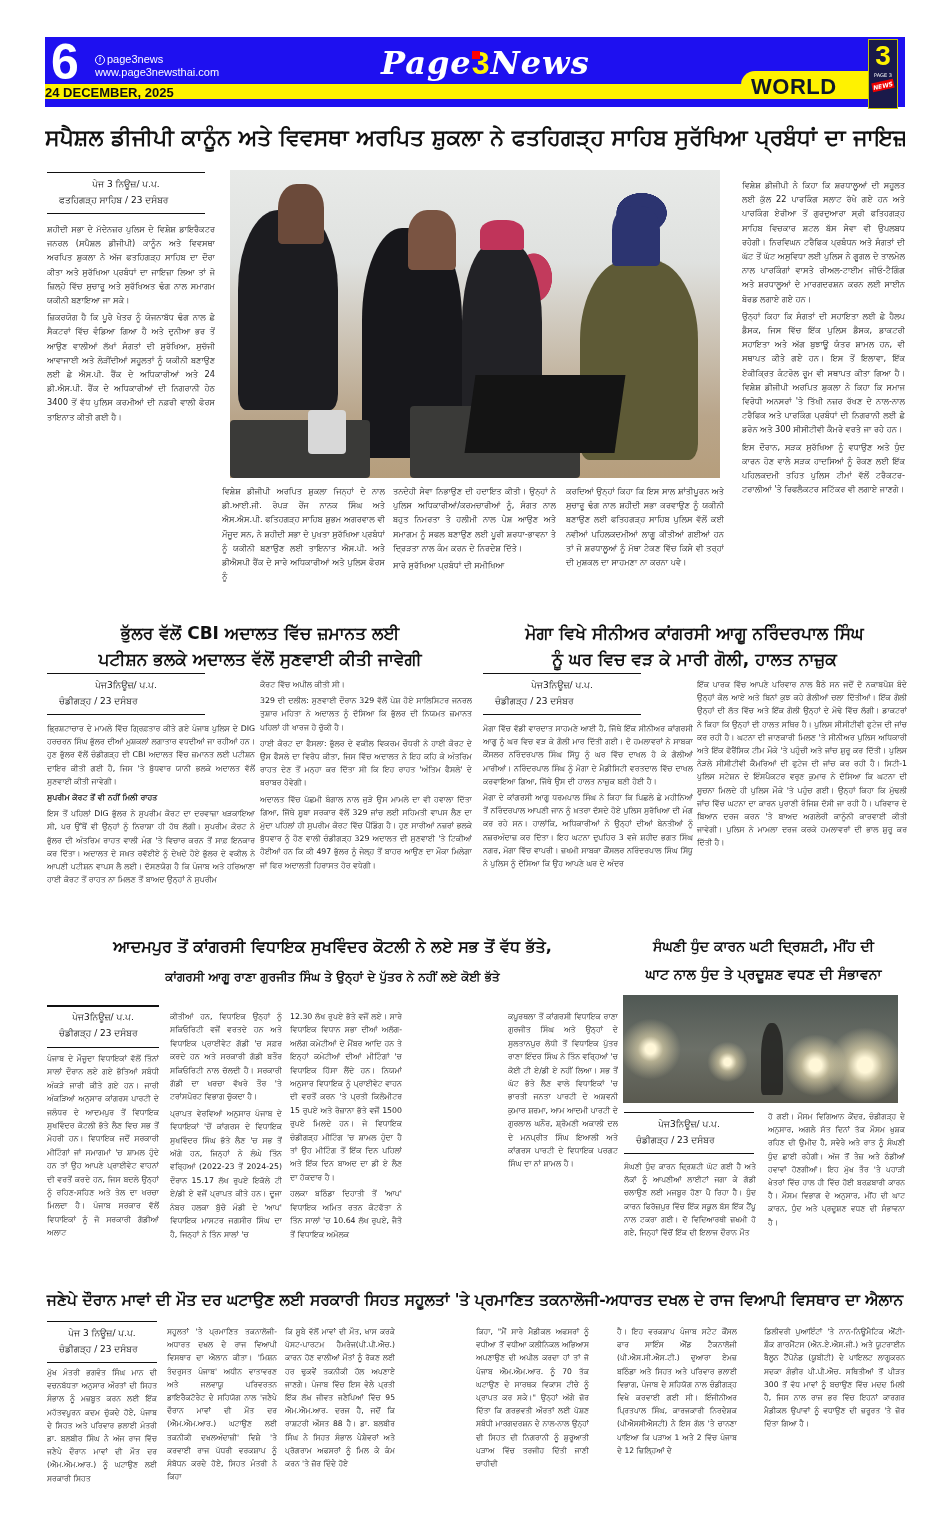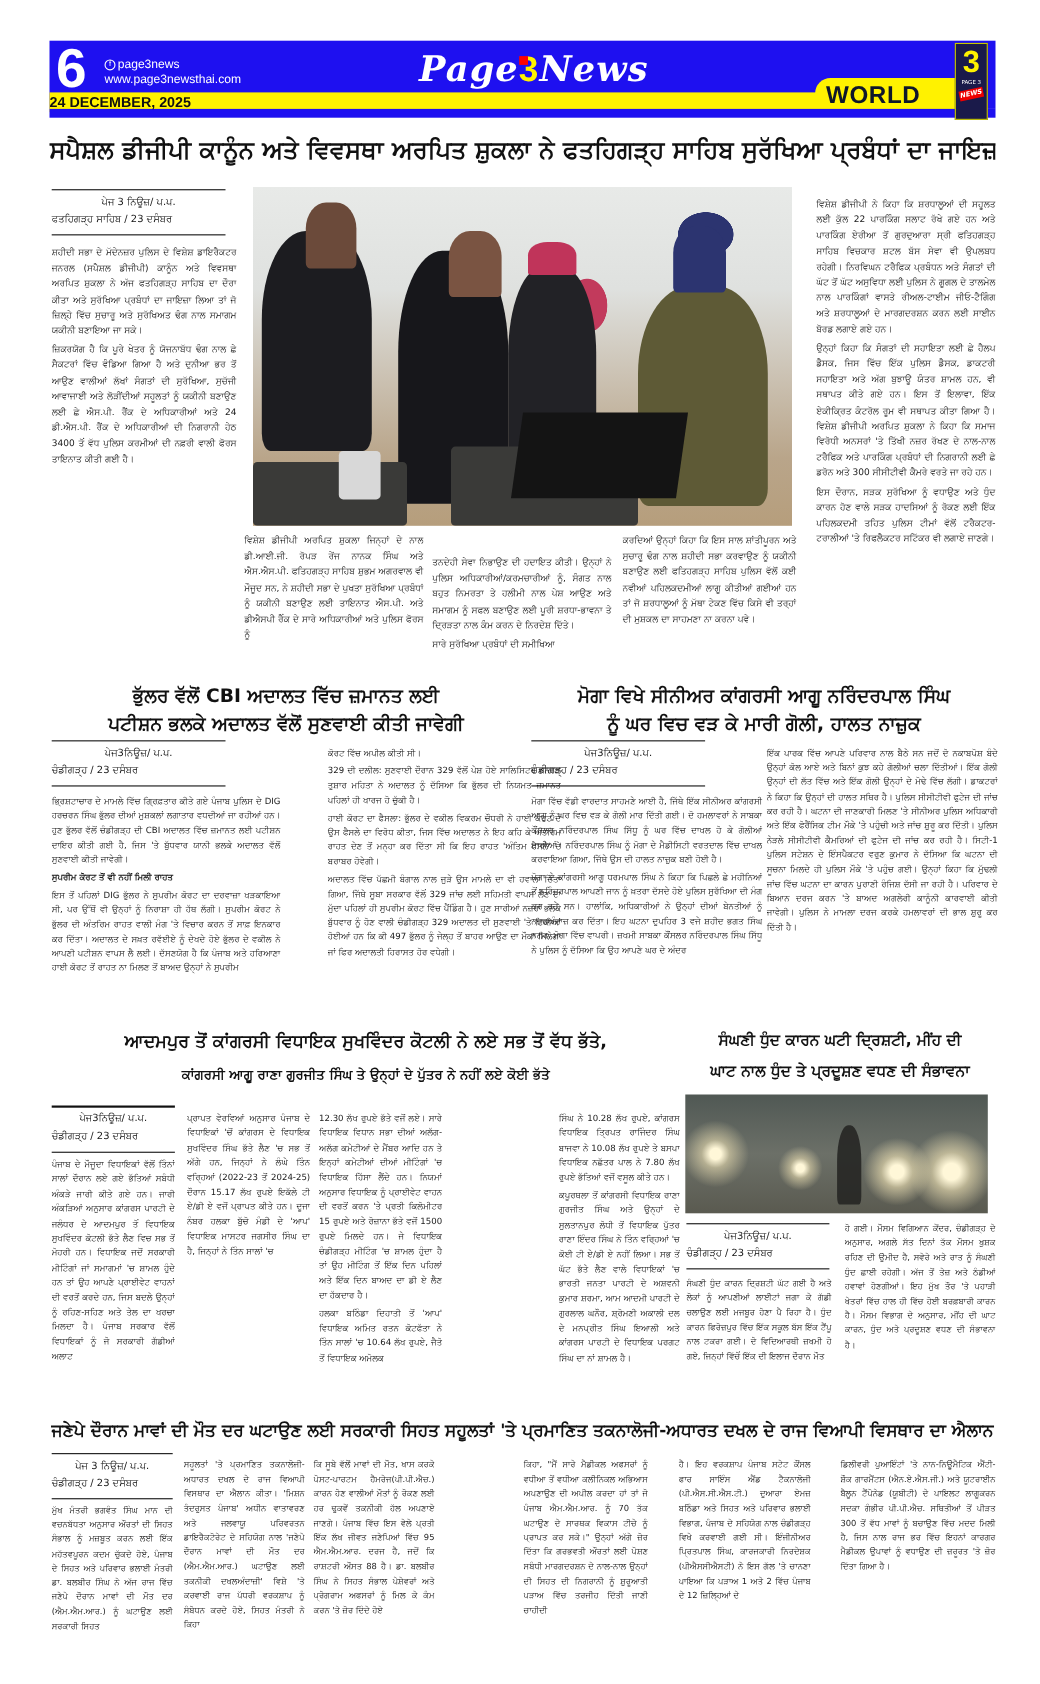--- a/index.html
+++ b/index.html
@@ -22,21 +22,21 @@
   .mh-world { position: absolute; left: 706px; top: 38px; color: #0f172a; font-family: "Liberation Sans", sans-serif; font-weight: bold; font-size: 22px; line-height: 24px; letter-spacing: 0.5px; }
   .mh-badge { position: absolute; left: 823px; top: 2px; width: 30px; height: 70px; background: #1a1a4a; border: 1px solid #c8c800; text-align: center; }
   .mh-badge .b3 { color: #fff200; font-family: "Liberation Sans", sans-serif; font-weight: bold; font-size: 28px; line-height: 32px; display: block; }
   .mh-badge .bp { color: #fff; font-size: 5px; line-height: 7px; display: block; }
   .mh-badge .bn { color: #fff; background: #e00; font-size: 6px; line-height: 9px; display: block; margin: 2px 3px 0; transform: rotate(-12deg); font-weight: bold; font-style: italic; }
 
   
   .headline { position: absolute; font-family: "DejaVu Sans", sans-serif; font-weight: bold; color: #111; text-align: center; white-space: nowrap; overflow: hidden; }
   .byline-box { position: absolute; font-size: 9px; line-height: 16px; color: #111; border-top: 1.5px solid #111; border-bottom: 1.5px solid #111; }
   .byline-box .agency { display: block; text-align: center; }
-  .byline-box .place { display: block; }
+  .byline-box .place { display: block; margin-left: 12px; }
   .col { position: absolute; font-size: 8.2px; line-height: 14.2px; color: #1a1a1a; text-align: justify; overflow: hidden; }
   .col p { margin-bottom: 3px; }
   .photo { position: absolute; overflow: hidden; }
 
   
   .photo-lead { left: 230px; top: 170px; width: 490px; height: 308px;
     background:
       radial-gradient(ellipse 60px 80px at 62% 35%, #c23a5c 0 30%, transparent 31%),
       radial-gradient(ellipse 50px 40px at 84% 14%, #2c3470 0 50%, transparent 51%),
       linear-gradient(180deg, #e8eae8 0%, #dfe1df 30%, #b9a58a 80%, #b69e7c 100%); }
@@ -102,21 +102,21 @@
   <div class="ph-person" style="left:382px; top:36px; width:48px; height:60px; background:#2c3470;"></div>
   <div class="ph-table" style="left:0; top:250px; width:140px; height:58px;"></div>
   <div class="ph-table" style="left:180px; top:236px; width:170px; height:72px;"></div>
   <div class="ph-laptop" style="left:240px; top:205px; width:150px; height:78px;"></div>
   <div style="position:absolute; left:78px; top:240px; width:38px; height:44px; background:#d8d8d8; border-radius:4px;"></div>
 </div>
 
 <div class="col" style="left:222px; top:484px; width:163px; height:130px;">
   <p>ਵਿਸ਼ੇਸ਼ ਡੀਜੀਪੀ ਅਰਪਿਤ ਸ਼ੁਕਲਾ ਜਿਨ੍ਹਾਂ ਦੇ ਨਾਲ ਡੀ.ਆਈ.ਜੀ. ਰੋਪੜ ਰੇਂਜ ਨਾਨਕ ਸਿੰਘ ਅਤੇ ਐਸ.ਐਸ.ਪੀ. ਫਤਿਹਗੜ੍ਹ ਸਾਹਿਬ ਸ਼ੁਭਮ ਅਗਰਵਾਲ ਵੀ ਮੌਜੂਦ ਸਨ, ਨੇ ਸ਼ਹੀਦੀ ਸਭਾ ਦੇ ਪੁਖਤਾ ਸੁਰੱਖਿਆ ਪ੍ਰਬੰਧਾਂ ਨੂੰ ਯਕੀਨੀ ਬਣਾਉਣ ਲਈ ਤਾਇਨਾਤ ਐਸ.ਪੀ. ਅਤੇ ਡੀਐਸਪੀ ਰੈਂਕ ਦੇ ਸਾਰੇ ਅਧਿਕਾਰੀਆਂ ਅਤੇ ਪੁਲਿਸ ਫੋਰਸ ਨੂੰ</p>
 </div>
-<div class="col" style="left:393px; top:484px; width:163px; height:130px;margin-top:20px;">
+<div class="col" style="left:393px; top:484px; width:163px; height:130px;">
   <p>ਤਨਦੇਹੀ ਸੇਵਾ ਨਿਭਾਉਣ ਦੀ ਹਦਾਇਤ ਕੀਤੀ। ਉਨ੍ਹਾਂ ਨੇ ਪੁਲਿਸ ਅਧਿਕਾਰੀਆਂ/ਕਰਮਚਾਰੀਆਂ ਨੂੰ, ਸੰਗਤ ਨਾਲ ਬਹੁਤ ਨਿਮਰਤਾ ਤੇ ਹਲੀਮੀ ਨਾਲ ਪੇਸ਼ ਆਉਣ ਅਤੇ ਸਮਾਗਮ ਨੂੰ ਸਫਲ ਬਣਾਉਣ ਲਈ ਪੂਰੀ ਸ਼ਰਧਾ-ਭਾਵਨਾ ਤੇ ਦ੍ਰਿੜਤਾ ਨਾਲ ਕੰਮ ਕਰਨ ਦੇ ਨਿਰਦੇਸ਼ ਦਿੱਤੇ।</p>
   <p>ਸਾਰੇ ਸੁਰੱਖਿਆ ਪ੍ਰਬੰਧਾਂ ਦੀ ਸਮੀਖਿਆ</p>
 </div>
 <div class="col" style="left:566px; top:484px; width:158px; height:130px;">
   <p>ਕਰਦਿਆਂ ਉਨ੍ਹਾਂ ਕਿਹਾ ਕਿ ਇਸ ਸਾਲ ਸ਼ਾਂਤੀਪੂਰਨ ਅਤੇ ਸੁਚਾਰੂ ਢੰਗ ਨਾਲ ਸ਼ਹੀਦੀ ਸਭਾ ਕਰਵਾਉਣ ਨੂੰ ਯਕੀਨੀ ਬਣਾਉਣ ਲਈ ਫਤਿਹਗੜ੍ਹ ਸਾਹਿਬ ਪੁਲਿਸ ਵੱਲੋਂ ਕਈ ਨਵੀਆਂ ਪਹਿਲਕਦਮੀਆਂ ਲਾਗੂ ਕੀਤੀਆਂ ਗਈਆਂ ਹਨ ਤਾਂ ਜੋ ਸ਼ਰਧਾਲੂਆਂ ਨੂੰ ਮੱਥਾ ਟੇਕਣ ਵਿੱਚ ਕਿਸੇ ਵੀ ਤਰ੍ਹਾਂ ਦੀ ਮੁਸ਼ਕਲ ਦਾ ਸਾਹਮਣਾ ਨਾ ਕਰਨਾ ਪਵੇ।</p>
 </div>
 <div class="col" style="left:742px; top:178px; width:163px; height:440px;">
   <p>ਵਿਸ਼ੇਸ਼ ਡੀਜੀਪੀ ਨੇ ਕਿਹਾ ਕਿ ਸ਼ਰਧਾਲੂਆਂ ਦੀ ਸਹੂਲਤ ਲਈ ਕੁੱਲ 22 ਪਾਰਕਿੰਗ ਸਲਾਟ ਰੱਖੇ ਗਏ ਹਨ ਅਤੇ ਪਾਰਕਿੰਗ ਏਰੀਆ ਤੋਂ ਗੁਰਦੁਆਰਾ ਸ੍ਰੀ ਫਤਿਹਗੜ੍ਹ ਸਾਹਿਬ ਵਿਚਕਾਰ ਸ਼ਟਲ ਬੱਸ ਸੇਵਾ ਵੀ ਉਪਲਬਧ ਰਹੇਗੀ। ਨਿਰਵਿਘਨ ਟਰੈਫਿਕ ਪ੍ਰਬੰਧਨ ਅਤੇ ਸੰਗਤਾਂ ਦੀ ਘੱਟ ਤੋਂ ਘੱਟ ਅਸੁਵਿਧਾ ਲਈ ਪੁਲਿਸ ਨੇ ਗੂਗਲ ਦੇ ਤਾਲਮੇਲ ਨਾਲ ਪਾਰਕਿੰਗਾਂ ਵਾਸਤੇ ਰੀਅਲ-ਟਾਈਮ ਜੀਓ-ਟੈਗਿੰਗ ਅਤੇ ਸ਼ਰਧਾਲੂਆਂ ਦੇ ਮਾਰਗਦਰਸ਼ਨ ਕਰਨ ਲਈ ਸਾਈਨ ਬੋਰਡ ਲਗਾਏ ਗਏ ਹਨ।</p>
   <p>ਉਨ੍ਹਾਂ ਕਿਹਾ ਕਿ ਸੰਗਤਾਂ ਦੀ ਸਹਾਇਤਾ ਲਈ ਛੇ ਹੈਲਪ ਡੈਸਕ, ਜਿਸ ਵਿੱਚ ਇੱਕ ਪੁਲਿਸ ਡੈਸਕ, ਡਾਕਟਰੀ ਸਹਾਇਤਾ ਅਤੇ ਅੱਗ ਬੁਝਾਊ ਯੰਤਰ ਸ਼ਾਮਲ ਹਨ, ਵੀ ਸਥਾਪਤ ਕੀਤੇ ਗਏ ਹਨ। ਇਸ ਤੋਂ ਇਲਾਵਾ, ਇੱਕ ਏਕੀਕ੍ਰਿਤ ਕੰਟਰੋਲ ਰੂਮ ਵੀ ਸਥਾਪਤ ਕੀਤਾ ਗਿਆ ਹੈ। ਵਿਸ਼ੇਸ਼ ਡੀਜੀਪੀ ਅਰਪਿਤ ਸ਼ੁਕਲਾ ਨੇ ਕਿਹਾ ਕਿ ਸਮਾਜ ਵਿਰੋਧੀ ਅਨਸਰਾਂ 'ਤੇ ਤਿੱਖੀ ਨਜ਼ਰ ਰੱਖਣ ਦੇ ਨਾਲ-ਨਾਲ ਟਰੈਫਿਕ ਅਤੇ ਪਾਰਕਿੰਗ ਪ੍ਰਬੰਧਾਂ ਦੀ ਨਿਗਰਾਨੀ ਲਈ ਛੇ ਡਰੋਨ ਅਤੇ 300 ਸੀਸੀਟੀਵੀ ਕੈਮਰੇ ਵਰਤੇ ਜਾ ਰਹੇ ਹਨ।</p>
   <p>ਇਸ ਦੌਰਾਨ, ਸੜਕ ਸੁਰੱਖਿਆ ਨੂੰ ਵਧਾਉਣ ਅਤੇ ਧੁੰਦ ਕਾਰਨ ਹੋਣ ਵਾਲੇ ਸੜਕ ਹਾਦਸਿਆਂ ਨੂੰ ਰੋਕਣ ਲਈ ਇੱਕ ਪਹਿਲਕਦਮੀ ਤਹਿਤ ਪੁਲਿਸ ਟੀਮਾਂ ਵੱਲੋਂ ਟਰੈਕਟਰ-ਟਰਾਲੀਆਂ 'ਤੇ ਰਿਫਲੈਕਟਰ ਸਟਿੱਕਰ ਵੀ ਲਗਾਏ ਜਾਣਗੇ।</p>
@@ -128,21 +128,21 @@
 <div class="byline-box" style="left:47px; top:673px; width:158px; height:42px; padding-top:3px;">
   <span class="agency">ਪੇਜ3ਨਿਊਜ਼/ ਪ.ਪ.</span>
   <span class="place">ਚੰਡੀਗੜ੍ਹ / 23 ਦਸੰਬਰ</span>
 </div>
 
 <div class="col" style="left:47px; top:722px; width:208px; height:200px; font-size:7.8px; line-height:13.2px;">
   <p>ਭ੍ਰਿਸ਼ਟਾਚਾਰ ਦੇ ਮਾਮਲੇ ਵਿੱਚ ਗ੍ਰਿਫ਼ਤਾਰ ਕੀਤੇ ਗਏ ਪੰਜਾਬ ਪੁਲਿਸ ਦੇ DIG ਹਰਚਰਨ ਸਿੰਘ ਭੁੱਲਰ ਦੀਆਂ ਮੁਸ਼ਕਲਾਂ ਲਗਾਤਾਰ ਵਧਦੀਆਂ ਜਾ ਰਹੀਆਂ ਹਨ। ਹੁਣ ਭੁੱਲਰ ਵੱਲੋਂ ਚੰਡੀਗੜ੍ਹ ਦੀ CBI ਅਦਾਲਤ ਵਿੱਚ ਜ਼ਮਾਨਤ ਲਈ ਪਟੀਸ਼ਨ ਦਾਇਰ ਕੀਤੀ ਗਈ ਹੈ, ਜਿਸ 'ਤੇ ਬੁੱਧਵਾਰ ਯਾਨੀ ਭਲਕੇ ਅਦਾਲਤ ਵੱਲੋਂ ਸੁਣਵਾਈ ਕੀਤੀ ਜਾਵੇਗੀ।</p>
   <p style="font-weight:bold;">ਸੁਪਰੀਮ ਕੋਰਟ ਤੋਂ ਵੀ ਨਹੀਂ ਮਿਲੀ ਰਾਹਤ</p>
   <p>ਇਸ ਤੋਂ ਪਹਿਲਾਂ DIG ਭੁੱਲਰ ਨੇ ਸੁਪਰੀਮ ਕੋਰਟ ਦਾ ਦਰਵਾਜ਼ਾ ਖੜਕਾਇਆ ਸੀ, ਪਰ ਉੱਥੋਂ ਵੀ ਉਨ੍ਹਾਂ ਨੂੰ ਨਿਰਾਸ਼ਾ ਹੀ ਹੱਥ ਲੱਗੀ। ਸੁਪਰੀਮ ਕੋਰਟ ਨੇ ਭੁੱਲਰ ਦੀ ਅੰਤਰਿਮ ਰਾਹਤ ਵਾਲੀ ਮੰਗ 'ਤੇ ਵਿਚਾਰ ਕਰਨ ਤੋਂ ਸਾਫ਼ ਇਨਕਾਰ ਕਰ ਦਿੱਤਾ। ਅਦਾਲਤ ਦੇ ਸਖ਼ਤ ਰਵੱਈਏ ਨੂੰ ਦੇਖਦੇ ਹੋਏ ਭੁੱਲਰ ਦੇ ਵਕੀਲ ਨੇ ਆਪਣੀ ਪਟੀਸ਼ਨ ਵਾਪਸ ਲੈ ਲਈ। ਦੱਸਣਯੋਗ ਹੈ ਕਿ ਪੰਜਾਬ ਅਤੇ ਹਰਿਆਣਾ ਹਾਈ ਕੋਰਟ ਤੋਂ ਰਾਹਤ ਨਾ ਮਿਲਣ ਤੋਂ ਬਾਅਦ ਉਨ੍ਹਾਂ ਨੇ ਸੁਪਰੀਮ</p>
 </div>
-<div class="col" style="left:260px; top:678px; width:212px; height:244px; font-size:7.8px; line-height:13.2px;margin-left:38px;">
+<div class="col" style="left:260px; top:678px; width:212px; height:244px; font-size:7.8px; line-height:13.2px;">
   <p>ਕੋਰਟ ਵਿੱਚ ਅਪੀਲ ਕੀਤੀ ਸੀ।</p>
   <p>329 ਦੀ ਦਲੀਲ: ਸੁਣਵਾਈ ਦੌਰਾਨ 329 ਵੱਲੋਂ ਪੇਸ਼ ਹੋਏ ਸਾਲਿਸਿਟਰ ਜਨਰਲ ਤੁਸ਼ਾਰ ਮਹਿਤਾ ਨੇ ਅਦਾਲਤ ਨੂੰ ਦੱਸਿਆ ਕਿ ਭੁੱਲਰ ਦੀ ਨਿਯਮਤ ਜ਼ਮਾਨਤ ਪਹਿਲਾਂ ਹੀ ਖਾਰਜ ਹੋ ਚੁੱਕੀ ਹੈ।</p>
   <p>ਹਾਈ ਕੋਰਟ ਦਾ ਫੈਸਲਾ: ਭੁੱਲਰ ਦੇ ਵਕੀਲ ਵਿਕਰਮ ਚੌਧਰੀ ਨੇ ਹਾਈ ਕੋਰਟ ਦੇ ਉਸ ਫੈਸਲੇ ਦਾ ਵਿਰੋਧ ਕੀਤਾ, ਜਿਸ ਵਿੱਚ ਅਦਾਲਤ ਨੇ ਇਹ ਕਹਿ ਕੇ ਅੰਤਰਿਮ ਰਾਹਤ ਦੇਣ ਤੋਂ ਮਨ੍ਹਾ ਕਰ ਦਿੱਤਾ ਸੀ ਕਿ ਇਹ ਰਾਹਤ 'ਅੰਤਿਮ ਫੈਸਲੇ' ਦੇ ਬਰਾਬਰ ਹੋਵੇਗੀ।</p>
   <p>ਅਦਾਲਤ ਵਿੱਚ ਪੱਛਮੀ ਬੰਗਾਲ ਨਾਲ ਜੁੜੇ ਉਸ ਮਾਮਲੇ ਦਾ ਵੀ ਹਵਾਲਾ ਦਿੱਤਾ ਗਿਆ, ਜਿੱਥੇ ਸੂਬਾ ਸਰਕਾਰ ਵੱਲੋਂ 329 ਜਾਂਚ ਲਈ ਸਹਿਮਤੀ ਵਾਪਸ ਲੈਣ ਦਾ ਮੁੱਦਾ ਪਹਿਲਾਂ ਹੀ ਸੁਪਰੀਮ ਕੋਰਟ ਵਿੱਚ ਪੈਂਡਿੰਗ ਹੈ। ਹੁਣ ਸਾਰੀਆਂ ਨਜ਼ਰਾਂ ਭਲਕੇ ਬੁੱਧਵਾਰ ਨੂੰ ਹੋਣ ਵਾਲੀ ਚੰਡੀਗੜ੍ਹ 329 ਅਦਾਲਤ ਦੀ ਸੁਣਵਾਈ 'ਤੇ ਟਿਕੀਆਂ ਹੋਈਆਂ ਹਨ ਕਿ ਕੀ 497 ਭੁੱਲਰ ਨੂੰ ਜੇਲ੍ਹ ਤੋਂ ਬਾਹਰ ਆਉਣ ਦਾ ਮੌਕਾ ਮਿਲੇਗਾ ਜਾਂ ਫਿਰ ਅਦਾਲਤੀ ਹਿਰਾਸਤ ਹੋਰ ਵਧੇਗੀ।</p>
 </div>
 
 <div class="headline" style="left:482px; top:620px; width:425px; font-size:17px; line-height:26px;">ਮੋਗਾ ਵਿਖੇ ਸੀਨੀਅਰ ਕਾਂਗਰਸੀ ਆਗੂ ਨਰਿੰਦਰਪਾਲ ਸਿੰਘ</div>
 <div class="headline" style="left:482px; top:645px; width:425px; font-size:17px; line-height:28px;">ਨੂੰ ਘਰ ਵਿਚ ਵੜ ਕੇ ਮਾਰੀ ਗੋਲੀ, ਹਾਲਤ ਨਾਜ਼ੁਕ</div>
 
 <div class="byline-box" style="left:483px; top:673px; width:158px; height:42px; padding-top:3px;">
@@ -164,28 +164,28 @@
 <div class="byline-box" style="left:47px; top:1006px; width:112px; height:42px; padding-top:3px; border-top:none;">
   <span class="agency">ਪੇਜ3ਨਿਊਜ਼/ ਪ.ਪ.</span>
   <span class="place">ਚੰਡੀਗੜ੍ਹ / 23 ਦਸੰਬਰ</span>
 </div>
 <div class="rule" style="left:47px; top:1005px; width:112px;"></div>
 
 <div class="col" style="left:47px; top:1052px; width:112px; height:212px; font-size:7.8px; line-height:13.4px;">
   <p>ਪੰਜਾਬ ਦੇ ਮੌਜੂਦਾ ਵਿਧਾਇਕਾਂ ਵੱਲੋਂ ਤਿੰਨਾਂ ਸਾਲਾਂ ਦੌਰਾਨ ਲਏ ਗਏ ਭੱਤਿਆਂ ਸਬੰਧੀ ਅੰਕੜੇ ਜਾਰੀ ਕੀਤੇ ਗਏ ਹਨ। ਜਾਰੀ ਅੰਕੜਿਆਂ ਅਨੁਸਾਰ ਕਾਂਗਰਸ ਪਾਰਟੀ ਦੇ ਜਲੰਧਰ ਦੇ ਆਦਮਪੁਰ ਤੋਂ ਵਿਧਾਇਕ ਸੁਖਵਿੰਦਰ ਕੋਟਲੀ ਭੱਤੇ ਲੈਣ ਵਿਚ ਸਭ ਤੋਂ ਮੋਹਰੀ ਹਨ। ਵਿਧਾਇਕ ਜਦੋਂ ਸਰਕਾਰੀ ਮੀਟਿੰਗਾਂ ਜਾਂ ਸਮਾਗਮਾਂ 'ਚ ਸ਼ਾਮਲ ਹੁੰਦੇ ਹਨ ਤਾਂ ਉਹ ਆਪਣੇ ਪ੍ਰਾਈਵੇਟ ਵਾਹਨਾਂ ਦੀ ਵਰਤੋਂ ਕਰਦੇ ਹਨ, ਜਿਸ ਬਦਲੇ ਉਨ੍ਹਾਂ ਨੂੰ ਰਹਿਣ-ਸਹਿਣ ਅਤੇ ਤੇਲ ਦਾ ਖਰਚਾ ਮਿਲਦਾ ਹੈ। ਪੰਜਾਬ ਸਰਕਾਰ ਵੱਲੋਂ ਵਿਧਾਇਕਾਂ ਨੂੰ ਜੋ ਸਰਕਾਰੀ ਗੱਡੀਆਂ ਅਲਾਟ</p>
 </div>
 <div class="col" style="left:170px; top:1010px; width:112px; height:254px; font-size:7.8px; line-height:13.4px;">
+  <p>ਕੀਤੀਆਂ ਹਨ, ਵਿਧਾਇਕ ਉਨ੍ਹਾਂ ਨੂੰ ਸਕਿਓਰਿਟੀ ਵਜੋਂ ਵਰਤਦੇ ਹਨ ਅਤੇ ਵਿਧਾਇਕ ਪ੍ਰਾਈਵੇਟ ਗੱਡੀ 'ਚ ਸਫ਼ਰ ਕਰਦੇ ਹਨ ਅਤੇ ਸਰਕਾਰੀ ਗੱਡੀ ਬਤੌਰ ਸਕਿਓਰਿਟੀ ਨਾਲ ਚੱਲਦੀ ਹੈ। ਸਰਕਾਰੀ ਗੱਡੀ ਦਾ ਖਰਚਾ ਵੱਖਰੇ ਤੌਰ 'ਤੇ ਟਰਾਂਸਪੋਰਟ ਵਿਭਾਗ ਚੁੱਕਦਾ ਹੈ।</p>
   <p>ਪ੍ਰਾਪਤ ਵੇਰਵਿਆਂ ਅਨੁਸਾਰ ਪੰਜਾਬ ਦੇ ਵਿਧਾਇਕਾਂ 'ਚੋਂ ਕਾਂਗਰਸ ਦੇ ਵਿਧਾਇਕ ਸੁਖਵਿੰਦਰ ਸਿੰਘ ਭੱਤੇ ਲੈਣ 'ਚ ਸਭ ਤੋਂ ਅੱਗੇ ਹਨ, ਜਿਨ੍ਹਾਂ ਨੇ ਲੰਘੇ ਤਿੰਨ ਵਰ੍ਹਿਆਂ (2022-23 ਤੋਂ 2024-25) ਦੌਰਾਨ 15.17 ਲੱਖ ਰੁਪਏ ਇਕੱਲੇ ਟੀ ਏ/ਡੀ ਏ ਵਜੋਂ ਪ੍ਰਾਪਤ ਕੀਤੇ ਹਨ। ਦੂਜਾ ਨੰਬਰ ਹਲਕਾ ਬੁੱਚੋ ਮੰਡੀ ਦੇ 'ਆਪ' ਵਿਧਾਇਕ ਮਾਸਟਰ ਜਗਸੀਰ ਸਿੰਘ ਦਾ ਹੈ, ਜਿਨ੍ਹਾਂ ਨੇ ਤਿੰਨ ਸਾਲਾਂ 'ਚ</p>
 </div>
 <div class="col" style="left:290px; top:1010px; width:112px; height:254px; font-size:7.8px; line-height:13.4px;">
   <p>12.30 ਲੱਖ ਰੁਪਏ ਭੱਤੇ ਵਜੋਂ ਲਏ। ਸਾਰੇ ਵਿਧਾਇਕ ਵਿਧਾਨ ਸਭਾ ਦੀਆਂ ਅਲੱਗ-ਅਲੱਗ ਕਮੇਟੀਆਂ ਦੇ ਮੈਂਬਰ ਆਦਿ ਹਨ ਤੇ ਇਨ੍ਹਾਂ ਕਮੇਟੀਆਂ ਦੀਆਂ ਮੀਟਿੰਗਾਂ 'ਚ ਵਿਧਾਇਕ ਹਿੱਸਾ ਲੈਂਦੇ ਹਨ। ਨਿਯਮਾਂ ਅਨੁਸਾਰ ਵਿਧਾਇਕ ਨੂੰ ਪ੍ਰਾਈਵੇਟ ਵਾਹਨ ਦੀ ਵਰਤੋਂ ਕਰਨ 'ਤੇ ਪ੍ਰਤੀ ਕਿਲੋਮੀਟਰ 15 ਰੁਪਏ ਅਤੇ ਰੋਜ਼ਾਨਾ ਭੱਤੇ ਵਜੋਂ 1500 ਰੁਪਏ ਮਿਲਦੇ ਹਨ। ਜੇ ਵਿਧਾਇਕ ਚੰਡੀਗੜ੍ਹ ਮੀਟਿੰਗ 'ਚ ਸ਼ਾਮਲ ਹੁੰਦਾ ਹੈ ਤਾਂ ਉਹ ਮੀਟਿੰਗ ਤੋਂ ਇੱਕ ਦਿਨ ਪਹਿਲਾਂ ਅਤੇ ਇੱਕ ਦਿਨ ਬਾਅਦ ਦਾ ਡੀ ਏ ਲੈਣ ਦਾ ਹੱਕਦਾਰ ਹੈ।</p>
   <p>ਹਲਕਾ ਬਠਿੰਡਾ ਦਿਹਾਤੀ ਤੋਂ 'ਆਪ' ਵਿਧਾਇਕ ਅਮਿਤ ਰਤਨ ਕੋਟਫੱਤਾ ਨੇ ਤਿੰਨ ਸਾਲਾਂ 'ਚ 10.64 ਲੱਖ ਰੁਪਏ, ਜੈਤੋ ਤੋਂ ਵਿਧਾਇਕ ਅਮੋਲਕ</p>
 </div>
 <div class="col" style="left:508px; top:1010px; width:110px; height:254px; font-size:7.8px; line-height:13.4px;">
-  <p>ਸਿੰਘ ਨੇ 10.28 ਲੱਖ ਰੁਪਏ, ਕਾਂਗਰਸ ਵਿਧਾਇਕ ਤ੍ਰਿਪਤ ਰਾਜਿੰਦਰ ਸਿੰਘ ਬਾਜਵਾ ਨੇ 10.08 ਲੱਖ ਰੁਪਏ ਤੇ ਬਸਪਾ ਵਿਧਾਇਕ ਨਛੱਤਰ ਪਾਲ ਨੇ 7.80 ਲੱਖ ਰੁਪਏ ਭੱਤਿਆਂ ਵਜੋਂ ਵਸੂਲ ਕੀਤੇ ਹਨ।</p>
   <p>ਕਪੂਰਥਲਾ ਤੋਂ ਕਾਂਗਰਸੀ ਵਿਧਾਇਕ ਰਾਣਾ ਗੁਰਜੀਤ ਸਿੰਘ ਅਤੇ ਉਨ੍ਹਾਂ ਦੇ ਸੁਲਤਾਨਪੁਰ ਲੋਧੀ ਤੋਂ ਵਿਧਾਇਕ ਪੁੱਤਰ ਰਾਣਾ ਇੰਦਰ ਸਿੰਘ ਨੇ ਤਿੰਨ ਵਰ੍ਹਿਆਂ 'ਚ ਕੋਈ ਟੀ ਏ/ਡੀ ਏ ਨਹੀਂ ਲਿਆ। ਸਭ ਤੋਂ ਘੱਟ ਭੱਤੇ ਲੈਣ ਵਾਲੇ ਵਿਧਾਇਕਾਂ 'ਚ ਭਾਰਤੀ ਜਨਤਾ ਪਾਰਟੀ ਦੇ ਅਸ਼ਵਨੀ ਕੁਮਾਰ ਸ਼ਰਮਾ, ਆਮ ਆਦਮੀ ਪਾਰਟੀ ਦੇ ਗੁਰਲਾਲ ਘਨੌਰ, ਸ਼੍ਰੋਮਣੀ ਅਕਾਲੀ ਦਲ ਦੇ ਮਨਪ੍ਰੀਤ ਸਿੰਘ ਇਆਲੀ ਅਤੇ ਕਾਂਗਰਸ ਪਾਰਟੀ ਦੇ ਵਿਧਾਇਕ ਪਰਗਟ ਸਿੰਘ ਦਾ ਨਾਂ ਸ਼ਾਮਲ ਹੈ।</p>
 </div>
 
 <div class="headline" style="left:622px; top:932px; width:283px; font-size:14px; line-height:28px;">ਸੰਘਣੀ ਧੁੰਦ ਕਾਰਨ ਘਟੀ ਦ੍ਰਿਸ਼ਟੀ, ਮੀਂਹ ਦੀ</div>
 <div class="headline" style="left:622px; top:960px; width:283px; font-size:14px; line-height:28px;">ਘਾਟ ਨਾਲ ਧੁੰਦ ਤੇ ਪ੍ਰਦੂਸ਼ਣ ਵਧਣ ਦੀ ਸੰਭਾਵਨਾ</div>
 
 <div class="photo photo-fog">
   <div class="fog-figure"></div>
 </div>
 

